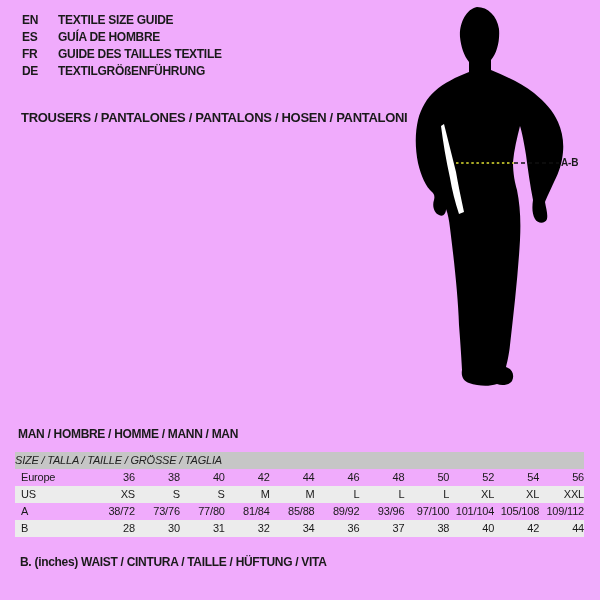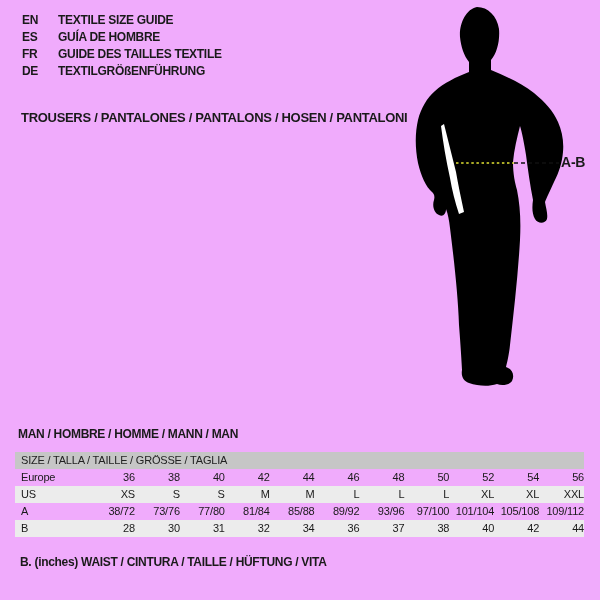--- a/index.html
+++ b/index.html
@@ -10,30 +10,30 @@
   
   .lang-block{position:absolute;left:22px;top:12px;}
   .lang-row{display:flex;font-weight:bold;font-size:12px;line-height:17px;letter-spacing:-0.3px;}
   .lang-code{width:36px;flex:0 0 36px;}
   .category-line{
     position:absolute;left:21px;top:110px;font-weight:bold;font-size:13px;letter-spacing:-0.3px;
   }
   
   .figure-svg{position:absolute;left:0;top:0;width:600px;height:410px;}
   .ab-label{
-    position:absolute;left:561px;top:156px;font-weight:bold;font-size:14px;
+    position:absolute;left:561px;top:156px;font-weight:bold;font-size:10px;
     letter-spacing:-0.2px;line-height:13px;
   }
   
   .gender-line{position:absolute;left:18px;top:427px;font-weight:bold;font-size:12px;letter-spacing:-0.3px;}
   
   .size-table{position:absolute;left:15px;top:452px;width:569px;font-size:11px;letter-spacing:-0.2px;}
   .thead{
     height:17px;line-height:17px;background:var(--header-bg,#c6c6c6);
-    padding-left:6px;color:#222;
+    color:#222;font-style:italic;
   }
   .trow{display:flex;height:17px;line-height:17px;}
   .trow.alt{background:var(--row-alt,#ececec);}
   .tlabel{width:69px;flex:0 0 69px;padding-left:6px;text-align:left;}
   .tcell{flex:1 1 0;text-align:right;}
   
   .footnotes{position:absolute;left:20px;top:553px;font-weight:bold;font-size:12px;line-height:18px;letter-spacing:-0.3px;}
 </style>
 </head>
 <body>

